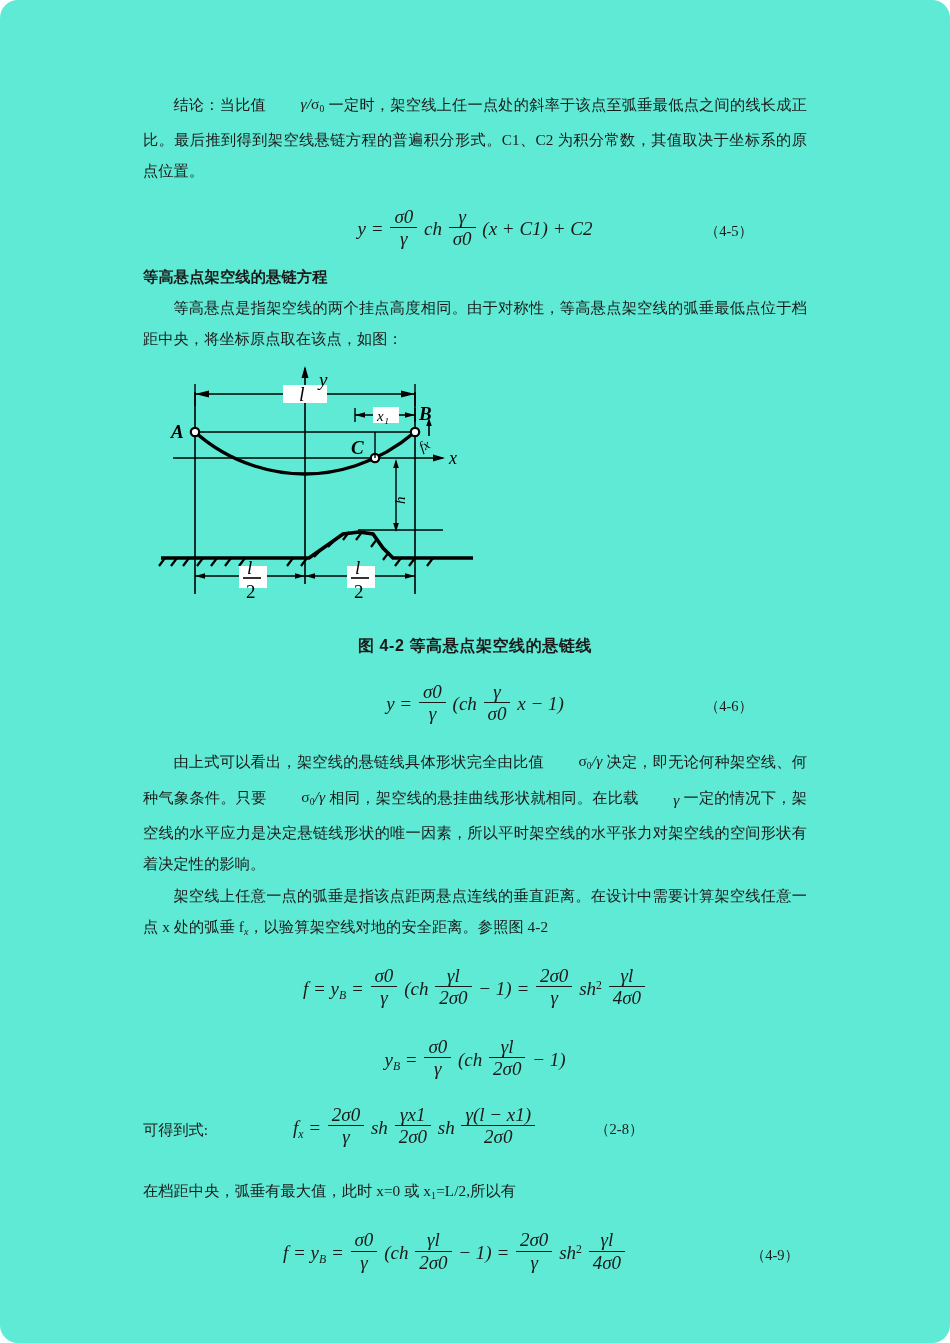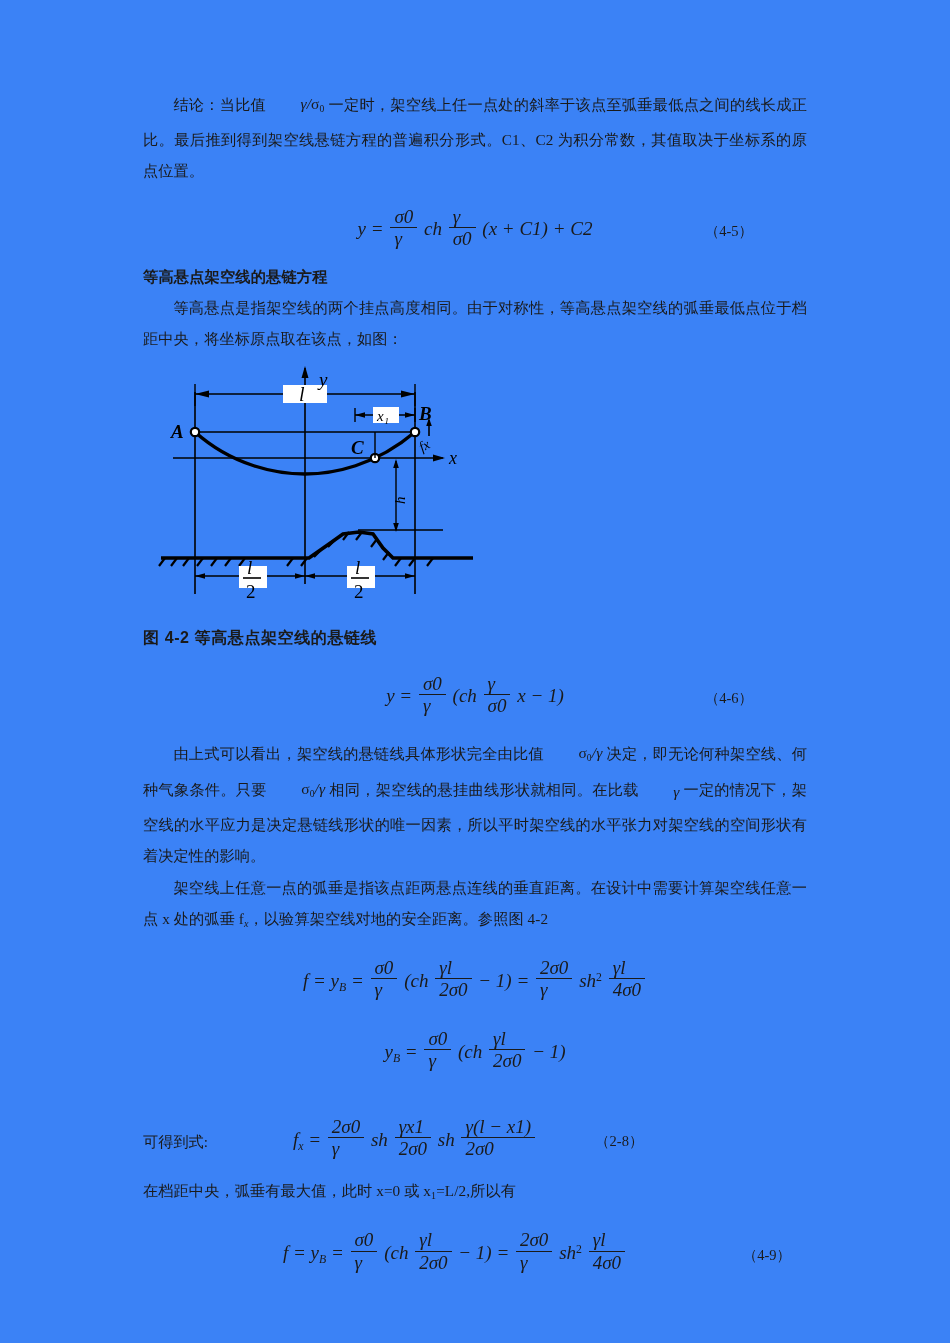--- a/index.html
+++ b/index.html
@@ -8,23 +8,24 @@
     background: #ffffff;
   }
   body {
     font-family: "Liberation Serif", "DejaVu Serif", serif;
     color: #1a1a1a;
   }
   .page {
     position: relative;
     width: 950px;
     height: 1343px;
-    background: #3b82f6;
+    background: #5eead4;
     overflow: hidden;
     margin: 0 auto;
+    border-radius: 18px;
   }
   .content {
     position: absolute;
     left: 143px;
     top: 88px;
     width: 664px;
   }
 
   
   .para {
@@ -59,20 +60,21 @@
     font-style: italic;
     font-size: 19px;
     white-space: nowrap;
     display: inline-block;
     vertical-align: middle;
   }
   .math .up { font-style: normal; }
   .frac {
     display: inline-block;
     vertical-align: middle;
+    text-align: center;
     line-height: 1.12;
     margin: 0 2px;
     position: relative;
     top: -0.18em;
   }
   .frac > .num { display: block; padding: 0 4px; }
   .frac > .den { display: block; border-top: 1.2px solid #1a1a1a; padding: 0 4px; }
   sub.sb { font-size: 0.62em; font-style: normal; vertical-align: -0.32em; }
   sub.sbi { font-size: 0.62em; font-style: italic; vertical-align: -0.32em; }
   sup.sp { font-size: 0.62em; font-style: normal; vertical-align: 0.52em; }
@@ -107,25 +109,25 @@
 
   
   .figure-wrap {
     position: relative;
     width: 664px;
     height: 258px;
     margin-top: 8px;
   }
   .figure-svg { position: absolute; left: 0; top: 0; }
   .fig-caption {
-    text-align: left;
+    text-align: center;
     font-weight: bold;
     font-size: 16px;
     letter-spacing: 0.6px;
-    margin-top: 8px;
+    margin-top: 16px;
     font-family: "Liberation Sans", sans-serif;
   }
 </style>
 </head>
 <body>
 
 <div class="page">
   <div class="content">
 
     <p class="para indent"><span>结论：当比值 </span><span class="math" style="font-size:15.5px">γ/<span class="up">σ</span><sub class="sb">0</sub></span><span> 一定时，架空线上任一点处的斜率于该点至弧垂最低点之间的线长成正比。最</span><span>后推到得到架空线悬链方程的普遍积分形式。C1、C2 为积分常数，其值取决于坐标系的原点位置。</span></p>
@@ -328,21 +330,21 @@
         </span>
         <span>(ch</span>
         <span class="frac">
           <span class="num">γl</span>
           <span class="den">2σ0</span>
         </span>
         <span>− 1)</span>
       </span>
     </div>
 
-    <div style="display:flex;align-items:center;margin-top:24px;height:64px;">
+    <div style="display:flex;align-items:center;margin-top:4px;height:64px;">
       <span class="lead" style="width:150px;">可得到式:</span>
       <span class="math">
         <span>f</span><sub class="sbi">x</sub>
         <span>=</span>
         <span class="frac">
           <span class="num">2σ0</span>
           <span class="den">γ</span>
         </span>
         <span>sh</span>
         <span class="frac">
@@ -351,21 +353,21 @@
         </span>
         <span>sh</span>
         <span class="frac">
           <span class="num">γ(l − x1)</span>
           <span class="den">2σ0</span>
         </span>
       </span>
       <span class="eqnum-inline">（2-8）</span>
     </div>
 
-    <p class="para" style="margin-top:2px;"><span>在档距中央，弧垂有最大值，此时 x=0 或 x</span><sub class="sb" style="font-size:10px">1</sub><span>=L/2,所以有</span></p>
+    <p class="para" style="margin-top:14px;"><span>在档距中央，弧垂有最大值，此时 x=0 或 x</span><sub class="sb" style="font-size:10px">1</sub><span>=L/2,所以有</span></p>
 
     <div class="eqrow" style="height:66px;margin-top:10px;">
       <span class="math" style="margin-right:40px;">
         <span>f = y</span><sub class="sbi">B</sub>
         <span>=</span>
         <span class="frac">
           <span class="num">σ0</span>
           <span class="den">γ</span>
         </span>
         <span>(ch</span>
@@ -377,17 +379,17 @@
         <span class="frac">
           <span class="num">2σ0</span>
           <span class="den">γ</span>
         </span>
         <span>sh</span><sup class="sp">2</sup>
         <span class="frac">
           <span class="num">γl</span>
           <span class="den">4σ0</span>
         </span>
       </span>
-      <span class="eqnum" style="right:16px;">（4-9）</span>
+      <span class="eqnum" style="right:8px;">（4-9）</span>
     </div>
 
   </div>
 </div>
 
 </body></html>

